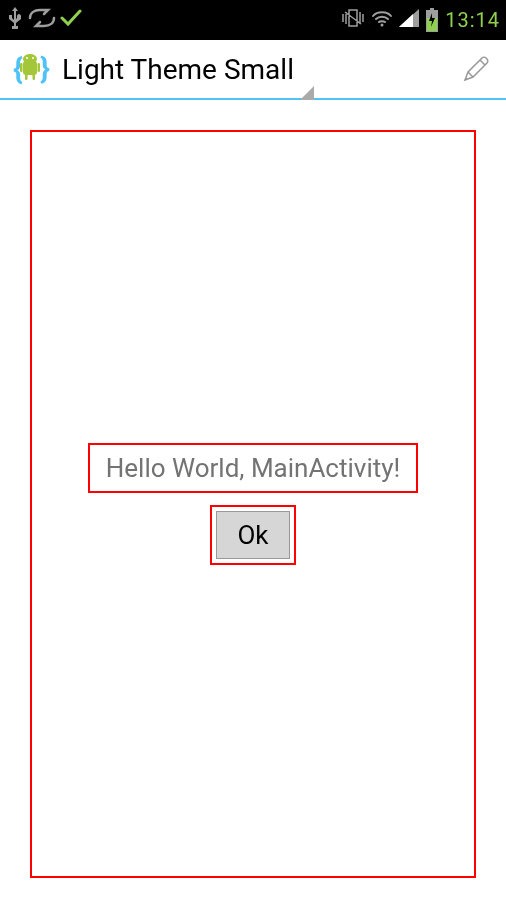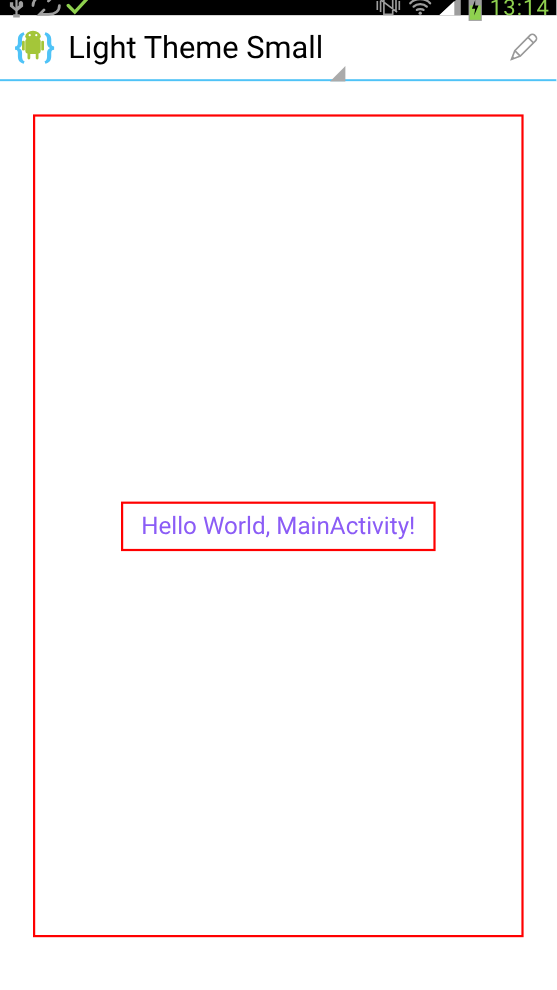--- a/index.html
+++ b/index.html
@@ -4,21 +4,21 @@
   <style>
     * { margin: 0; padding: 0; box-sizing: border-box; }
     body {
       width: 506px;
       height: 900px;
       font-family: Roboto, Arial, sans-serif;
       background: #ffffff;
       overflow: hidden;
     }
     .status-bar {
-      height: 14px;
+      height: 40px;
       background: #000000;
       color: #9e9e9e;
       display: flex;
       align-items: center;
       padding: 0 6px;
       font-size: 16px;
     }
     .status-left {
       display: flex;
       align-items: center;
@@ -85,22 +85,22 @@
       height: 100%;
       display: flex;
       flex-direction: column;
       align-items: center;
       justify-content: center;
       gap: 12px;
     }
     .text-box {
       border: 2px solid #ff0000;
       padding: 8px 16px;
-      font-size: 22px;
-      color: #8b5cf6;
+      font-size: 26px;
+      color: #737373;
       background: #ffffff;
     }
     .ok-button-wrapper {
       border: 2px solid #ff0000;
       padding: 4px;
     }
     .ok-button {
       background: #d6d6d6;
       border: 1px solid #999999;
       padding: 8px 20px;
@@ -187,14 +187,17 @@
       <path d="M8 19 L13 24" stroke="#999999" stroke-width="1.5"></path>
       <path d="M20 7 L25 12" stroke="#999999" stroke-width="1.5"></path>
       <path d="M5 27 L7 25" stroke="#999999" stroke-width="1.5"></path>
     </svg>
   </div>
 </div>
 
 <div class="content-area">
   <div class="outer-box">
     <div class="text-box">Hello World, MainActivity!</div>
+    <div class="ok-button-wrapper">
+      <button class="ok-button">Ok</button>
+    </div>
   </div>
 </div>
 
 </body></html>

